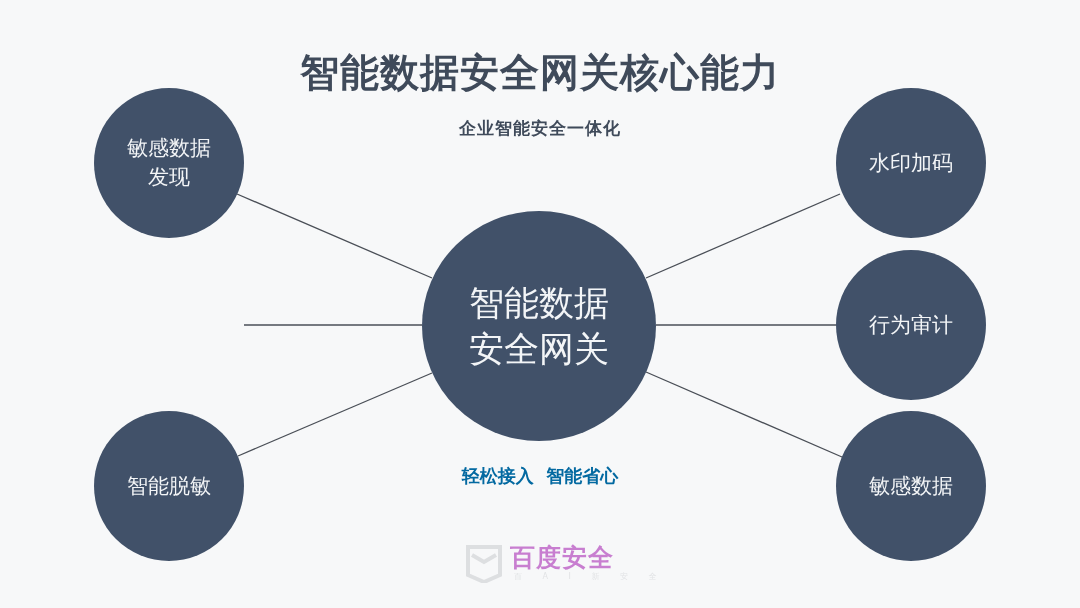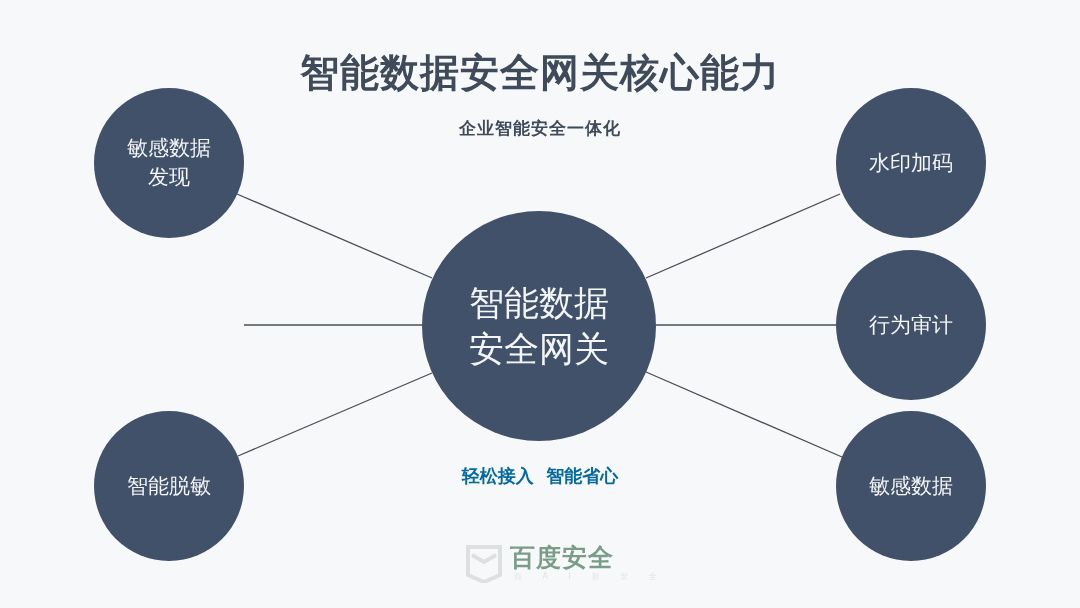--- a/index.html
+++ b/index.html
@@ -86,21 +86,21 @@
     .logo .logo-icon {
       position: absolute;
       left: 0; top: 2px;
       width: 36px; height: 38px;
     }
     .logo .logo-text {
       position: absolute;
       left: 44px; top: 0px;
       font-size: 25px;
       font-weight: bold;
-      color: #14532d;
+      color: #a21caf;
       letter-spacing: 1px;
       line-height: 30px;
     }
     .logo .logo-sub {
       position: absolute;
       left: 48px; top: 29px;
       font-size: 8px;
       color: #cfd1d4;
       letter-spacing: 9px;
       line-height: 10px;

